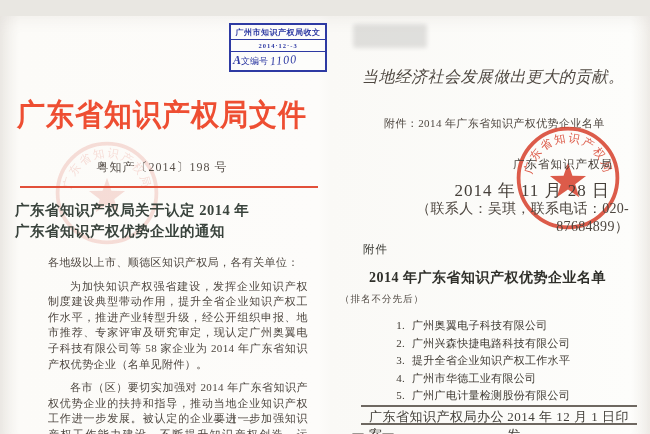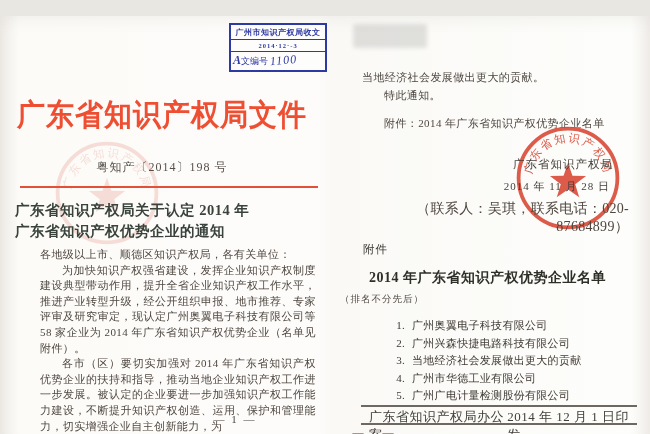--- a/index.html
+++ b/index.html
@@ -47,35 +47,35 @@
     position:absolute;left:15px;top:184px;width:295px;text-align:left;
     color:#39433c;font-size:14.5px;font-weight:bold;line-height:21px;letter-spacing:.5px;
   }
 
   
   .body1{
     position:absolute;left:40px;top:231px;width:276px;
     color:#4e4740;font-size:11px;line-height:15.6px;
     text-align:justify;letter-spacing:.4px;
   }
-  .body1 p{margin:0;}
+  .body1 p{margin:8px;}
   .indent{text-indent:2em;}
   .pagenum1{position:absolute;left:200px;top:397px;width:70px;text-align:center;color:#4e4740;font-size:11px;letter-spacing:2px;}
 
   
   .ghost-seal{position:absolute;left:50px;top:120px;width:114px;height:114px;opacity:.16;}
 
   
   .smudge{position:absolute;left:28px;top:8px;width:74px;height:24px;background:#9a9a98;opacity:.28;border-radius:3px;filter:blur(2px);}
-  .body2{position:absolute;left:37px;top:52px;width:272px;color:#4e4740;font-size:11px;line-height:18px;text-align:justify;letter-spacing:.4px;}
+  .body2{position:absolute;left:37px;top:52px;width:272px;color:#4e4740;font-size:16px;line-height:18px;text-align:justify;letter-spacing:.4px;font-style:italic;}
   .body2 p{margin:0;}
   .attach-ref{position:absolute;left:37px;top:100px;width:272px;color:#4e4740;font-size:11px;letter-spacing:.4px;text-indent:2em;}
   .seal{position:absolute;left:186px;top:105px;width:114px;height:114px;opacity:.85;}
   .issuer-block{position:absolute;left:120px;top:141px;width:168px;text-align:right;color:#453f39;font-size:11.5px;letter-spacing:1px;}
-  .issue-date{position:absolute;left:120px;top:163px;width:165px;text-align:right;color:#453f39;font-size:11px;letter-spacing:1px;}
+  .issue-date{position:absolute;left:120px;top:163px;width:165px;text-align:right;color:#453f39;font-size:17px;letter-spacing:1px;}
   .contact{position:absolute;left:44px;top:184px;width:260px;color:#4e4740;font-size:14px;letter-spacing:.3px;text-align:right;}
   .attach-label{position:absolute;left:38px;top:226px;color:#3c3c36;font-size:11.5px;font-weight:normal;letter-spacing:1px;}
   .attach-title{position:absolute;left:15px;top:253px;width:295px;text-align:center;color:#2f2f2a;font-size:14px;font-weight:bold;letter-spacing:.5px;}
   .attach-subtitle{position:absolute;left:15px;top:277px;width:295px;text-align:left;color:#4e4740;font-size:9.5px;letter-spacing:1px;}
   .company-list{position:absolute;left:66px;top:301px;width:240px;color:#3f3a33;font-size:11px;letter-spacing:.3px;}
   .company-row{display:flex;gap:7px;line-height:17.6px;}
   .company-row .num{width:14px;text-align:right;}
   .foot-rule{position:absolute;left:36px;width:276px;height:1.5px;background:#6e6861;}
   .rule-a{top:389px;} .rule-b{top:407px;}
   .foot-row{position:absolute;left:36px;top:392px;width:276px;display:flex;color:#43403a;font-size:13px;letter-spacing:.5px;}
@@ -120,21 +120,20 @@
 
     <div class="pagenum1">— 1 —</div>
   </div>
 
   <div class="page" id="page2">
 
     <div class="smudge"></div>
 
     <div class="body2">
       <p>当地经济社会发展做出更大的贡献。</p>
-      <p class="indent">特此通知。</p>
     </div>
 
     <div class="attach-ref">附件：2014 年广东省知识产权优势企业名单</div>
 
     <svg class="seal" viewBox="0 0 120 120">
       <circle cx="60" cy="60" r="52" fill="none" stroke="#d7402c" stroke-width="4"></circle>
       <polygon points="60,44 64.7,57.5 79,57.8 67.6,66.5 71.8,80.2 60,72 48.2,80.2 52.4,66.5 41,57.8 55.3,57.5" fill="#d7402c"></polygon>
       <path id="sealArc" d="M 22,60 A 38,38 0 0 1 98,60" fill="none"></path>
       <text font-size="12" fill="#d7402c" letter-spacing="2"><textPath href="#sealArc" startOffset="50%" text-anchor="middle">广东省知识产权局</textPath></text>
     </svg>
@@ -154,21 +153,21 @@
           <span>广州奥翼电子科技有限公司</span>
         </div>
 
         <div class="company-row">
           <span class="num">2.</span>
           <span>广州兴森快捷电路科技有限公司</span>
         </div>
 
         <div class="company-row">
           <span class="num">3.</span>
-          <span>当地经济社会发展做出更大的贡献</span>
+          <span>提升全省企业知识产权工作水平</span>
         </div>
 
         <div class="company-row">
           <span class="num">4.</span>
           <span>广州市华德工业有限公司</span>
         </div>
 
         <div class="company-row">
           <span class="num">5.</span>
           <span>广州广电计量检测股份有限公司</span>

